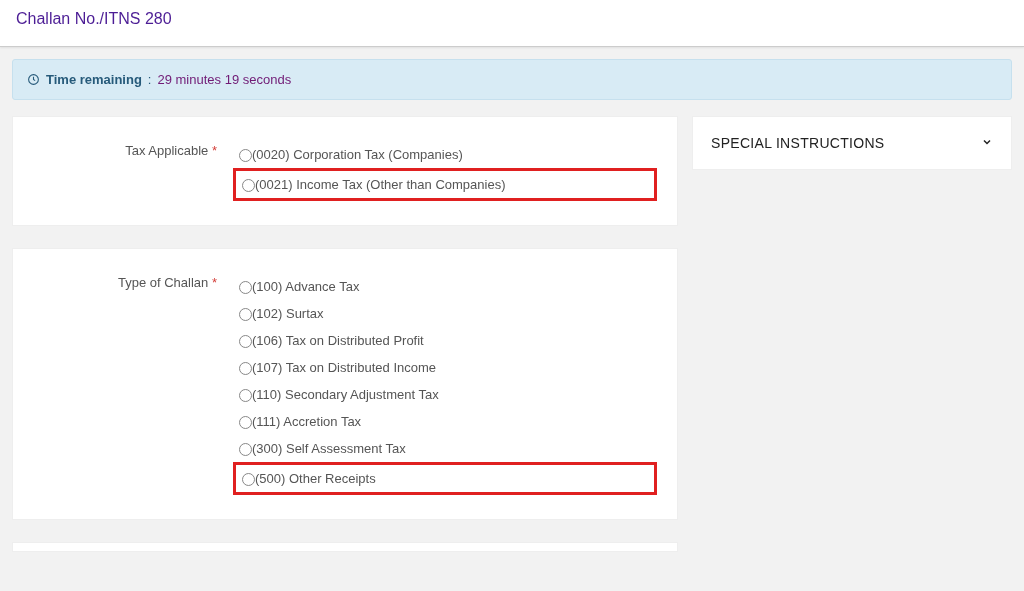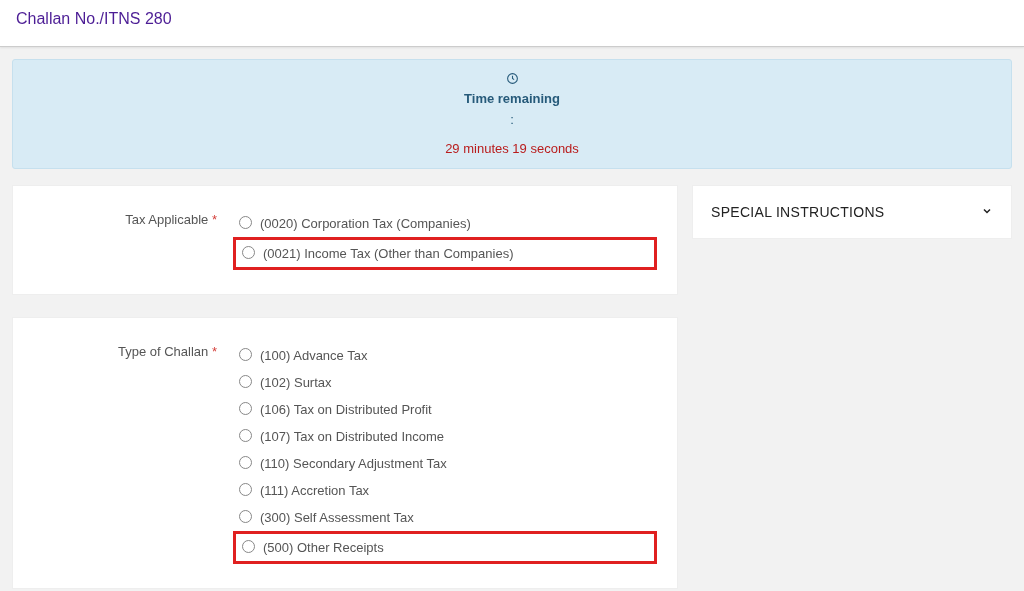--- a/index.html
+++ b/index.html
@@ -25,28 +25,27 @@
   .timer-bar {
     background: #d8ebf5;
     border: 1px solid #c6e0ee;
     border-radius: 3px;
     padding: 12px 14px;
     font-size: 13px;
     color: #265a7a;
     display: flex;
     align-items: center;
     gap: 6px;
-    flex-direction: column;
   }
   .clock-icon {
     width: 13px; height: 13px;
     display: inline-block;
   }
   .timer-label { font-weight: 700; color: #265a7a; }
-  .timer-value { color: #b91c1c; margin-top: 8px; }
+  .timer-value { color: #701a75; }
   .layout {
     display: flex;
     gap: 14px;
     margin-top: 16px;
     align-items: flex-start;
   }
   .left-col { flex: 0 0 666px; }
   .right-col { flex: 1; }
   .panel {
     background: #fff;
@@ -65,22 +64,22 @@
     color: #555;
     padding-right: 16px;
     padding-top: 2px;
   }
   .req { color: #d43f3a; }
   .options {
     flex: 1;
   }
   .option-item {
     display: flex;
-    align-items: flex-start;
-    gap: 8px;
+    align-items: flex-end;
+    gap: 0;
     padding: 6px 6px;
     font-size: 13px;
     color: #555;
   }
   .radio {
     width: 13px; height: 13px;
     border: 1.5px solid #888;
     border-radius: 50%;
     background: #fff;
     flex: 0 0 auto;

